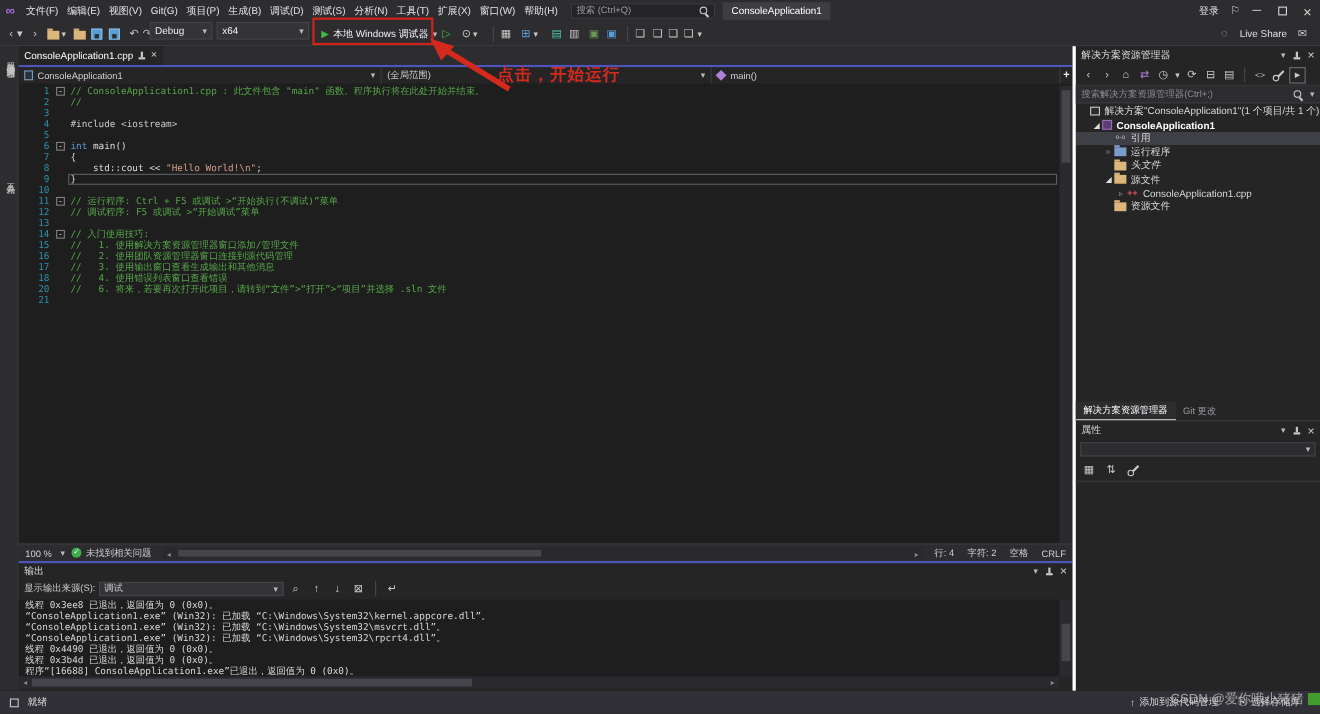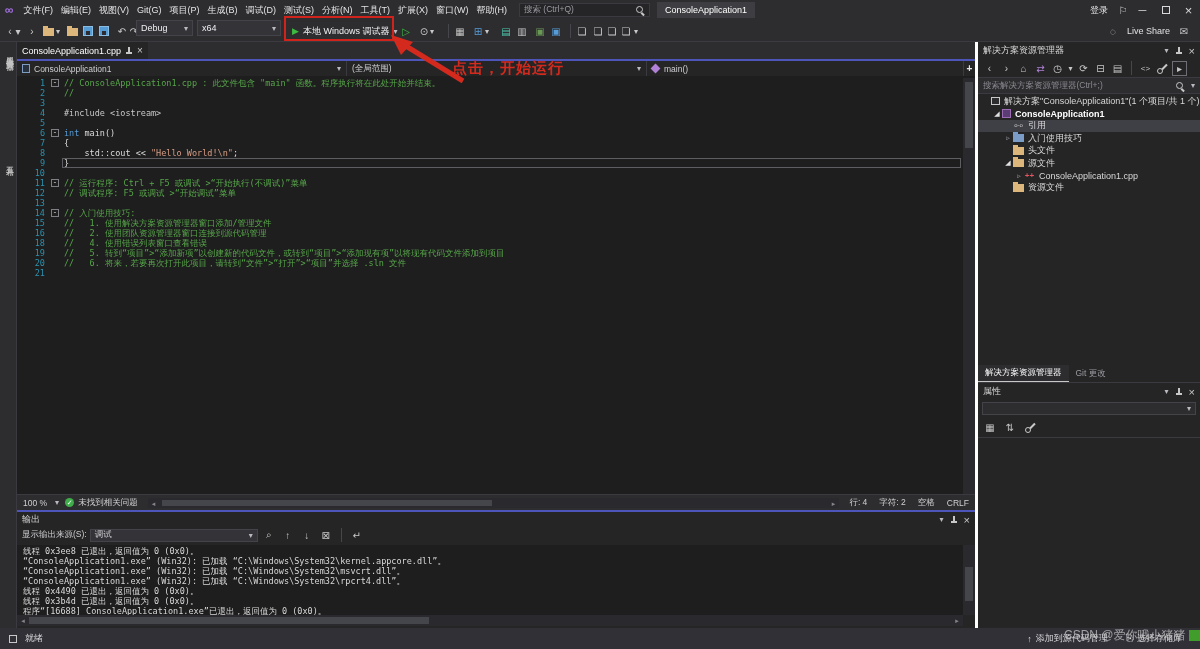--- a/index.html
+++ b/index.html
@@ -339,28 +339,28 @@
           <span class="ln">15</span>
           <span class="fold"></span>
           <span class="ct"><span class="cmt">//   1. 使用解决方案资源管理器窗口添加/管理文件</span></span>
         </div>
         <div class="code-line">
           <span class="ln">16</span>
           <span class="fold"></span>
           <span class="ct"><span class="cmt">//   2. 使用团队资源管理器窗口连接到源代码管理</span></span>
         </div>
         <div class="code-line">
+          <span class="ln">17</span>
+          <span class="fold"></span>
+          <span class="ct"><span class="cmt">//   3. 使用输出窗口查看生成输出和其他消息</span></span>
+        </div>
+        <div class="code-line">
           <span class="ln">18</span>
           <span class="fold"></span>
           <span class="ct"><span class="cmt">//   4. 使用错误列表窗口查看错误</span></span>
-        </div>
-        <div class="code-line">
-          <span class="ln">19</span>
-          <span class="fold"></span>
-          <span class="ct"><span class="cmt">//   5. 转到“项目”&gt;“添加新项”以创建新的代码文件，或转到“项目”&gt;“添加现有项”以将现有代码文件添加到项目</span></span>
         </div>
         <div class="code-line">
           <span class="ln">20</span>
           <span class="fold"></span>
           <span class="ct"><span class="cmt">//   6. 将来，若要再次打开此项目，请转到“文件”&gt;“打开”&gt;“项目”并选择 .sln 文件</span></span>
         </div>
         <div class="code-line">
           <span class="ln">21</span>
           <span class="fold"></span>
           <span class="ct"></span>
@@ -474,23 +474,23 @@
           <span class="tlabel bold">ConsoleApplication1</span>
         </div>
         <div class="tree-row sel" style="padding-left: 25px;">
           <span class="arrow"></span>
           <span class="ticon t-refs">o-o</span>
           <span class="tlabel">引用</span>
         </div>
         <div class="tree-row" style="padding-left: 25px;">
           <span class="arrow">▹</span>
           <span class="ticon t-deps"></span>
-          <span class="tlabel">入门使用技巧</span>
-        </div>
-        <div class="tree-row" style="padding-left: 25px;">
+          <span class="tlabel">运行程序</span>
+        </div>
+        <div class="tree-row" style="padding-left: 25px; font-style: italic;">
           <span class="arrow"></span>
           <span class="ticon t-folder"></span>
           <span class="tlabel">头文件</span>
         </div>
         <div class="tree-row" style="padding-left: 25px;">
           <span class="arrow open">◢</span>
           <span class="ticon t-folder"></span>
           <span class="tlabel">源文件</span>
         </div>
         <div class="tree-row" style="padding-left: 36px;">

